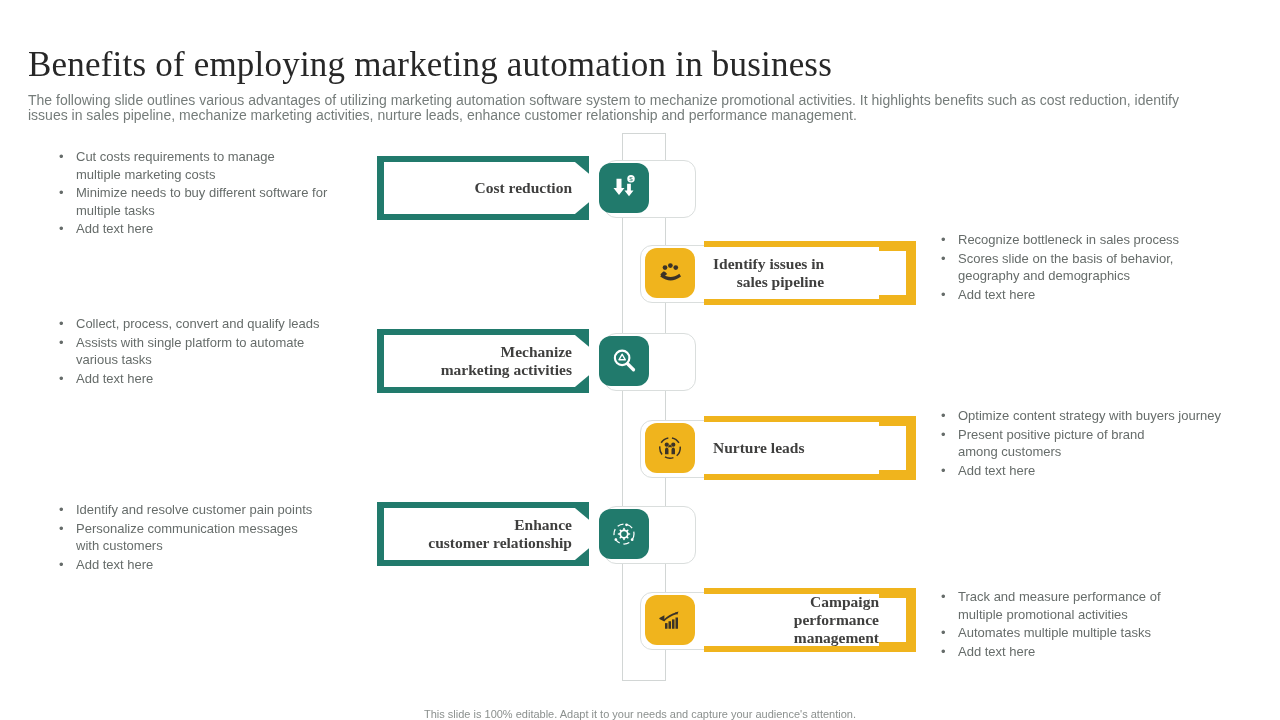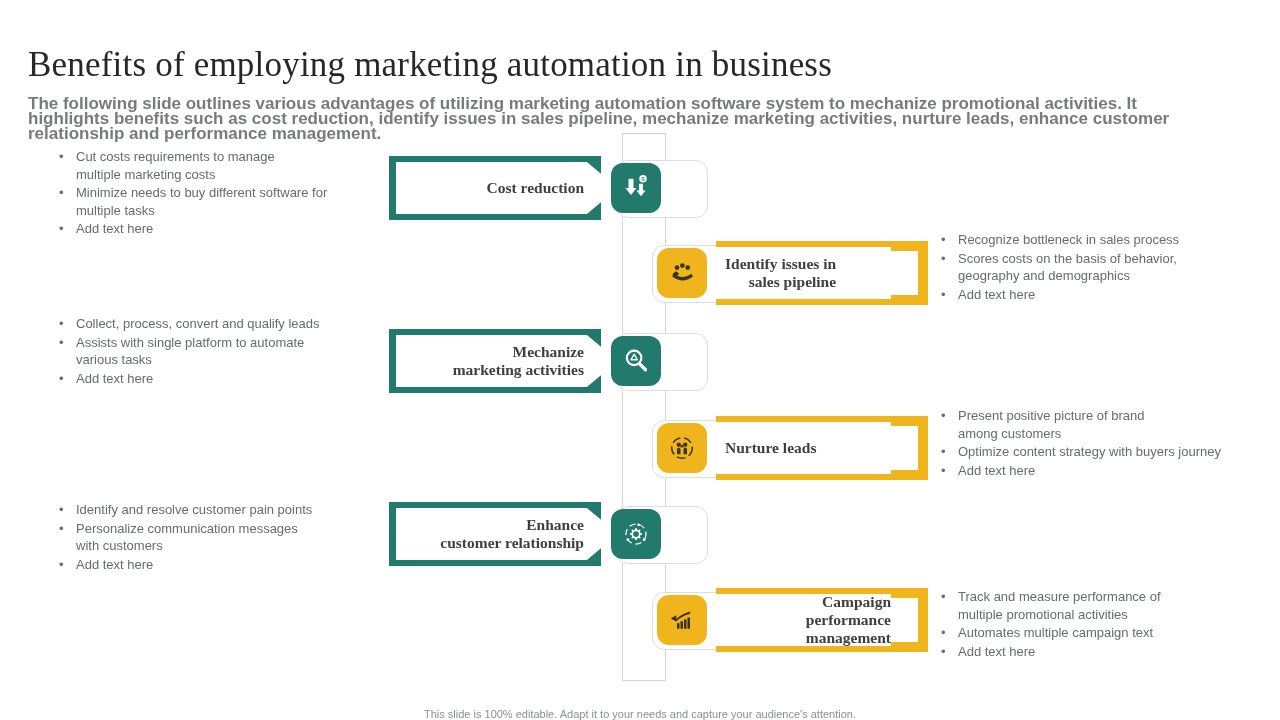--- a/index.html
+++ b/index.html
@@ -7,31 +7,31 @@
     width:1280px;height:720px;position:relative;background:#ffffff;
     font-family:"Liberation Sans",sans-serif;overflow:hidden;
   }
   .title{
     position:absolute;left:28px;top:22px;width:1000px;
     font-family:Liberation Serif, serif;font-size:35px;font-weight:400;
     color:#272727;letter-spacing:.2px;
   }
   .subtitle{
     position:absolute;left:28px;top:79px;width:1190px;
-    font-size:17px;line-height:15px;color:#757c7a;font-weight:bold;
+    font-size:14px;line-height:15px;color:#757c7a;
   }
   .footer{
     position:absolute;left:0;top:697px;width:1280px;text-align:center;
     font-size:11px;color:#8b908e;
   }
   .spine{
     position:absolute;left:622px;top:133px;width:42px;height:546px;
     border:1px solid #d2d6d5;background:#ffffff;z-index:0;
   }
-  .row{position:absolute;left:16px;width:1020px;height:70px;z-index:1;}
+  .row{position:absolute;left:4px;width:1020px;height:70px;z-index:1;}
   .tab{
     position:absolute;top:7px;height:56px;border:1px solid #dadedd;
     border-radius:12px;background:#ffffff;z-index:1;
   }
   .frame{
     position:absolute;top:3px;width:212px;height:64px;box-sizing:border-box;
     background:#ffffff;z-index:2;
   }
   .frame.teal{border:10px solid #217a6c;}
   .frame.yellow{border:10px solid #f0b41d;}
@@ -104,21 +104,21 @@
       <circle cx="8" cy="7.6" r="1.9" fill="#3b3327"></circle>
       <circle cx="12.3" cy="6" r="1.9" fill="#3b3327"></circle>
       <circle cx="16.6" cy="7.6" r="1.9" fill="#3b3327"></circle>
       <path d="M5.5 12.5c2.5 1.8 5 2.6 7 2.6s4.5-.8 7-2.6l1.3 2.3c-3 2.2-5.8 3.2-8.3 3.2s-5.3-1-8.3-3.2z" fill="#3b3327"></path>
       <path d="M4.2 13.2l2-2c.6-.6 1.6-.5 2.2.1l1.3 1.4-2.4 2z" fill="#3b3327"></path>
     </svg>
   </div>
 </div>
 <ul class="bullets right" style="top:225px">
   <li>Recognize bottleneck in sales process</li>
-  <li>Scores costs on the basis of behavior,
+  <li>Scores slide on the basis of behavior,
 geography and demographics</li>
   <li>Add text here</li>
 </ul>
 
 <div class="row" style="top:326px">
   <div class="tab" style="left:600px;width:90px"></div>
   <div class="frame teal" style="left:373px"></div>
   <div class="arrow right-point" style="left:380px">Mechanize
 marketing activities</div>
   <div class="icon-tile teal" style="left:595px">
@@ -145,23 +145,23 @@
       <circle cx="12" cy="12" r="8.2" fill="none" stroke="#3b3327" stroke-width="1.2" stroke-dasharray="7 3"></circle>
       <circle cx="9.4" cy="9.3" r="1.7" fill="#3b3327"></circle>
       <circle cx="14.6" cy="9.3" r="1.7" fill="#3b3327"></circle>
       <path d="M8 17v-3.4c0-1.3.6-2.1 1.4-2.1s1.4.8 1.4 2.1V17z" fill="#3b3327"></path>
       <path d="M13.2 17v-3.4c0-1.3.6-2.1 1.4-2.1s1.4.8 1.4 2.1V17z" fill="#3b3327"></path>
       <path d="M10.8 11.5l1.2-1.6 1.2 1.6" fill="none" stroke="#3b3327" stroke-width="1"></path>
     </svg>
   </div>
 </div>
 <ul class="bullets right" style="top:401px">
+  <li>Optimize content strategy with buyers journey</li>
   <li>Present positive picture of  brand
 among customers</li>
-  <li>Optimize content strategy with buyers journey</li>
   <li>Add text here</li>
 </ul>
 
 <div class="row" style="top:499px">
   <div class="tab" style="left:600px;width:90px"></div>
   <div class="frame teal" style="left:373px"></div>
   <div class="arrow right-point" style="left:380px">Enhance
 customer relationship</div>
   <div class="icon-tile teal" style="left:595px">
     <svg width="30" height="30" viewBox="0 0 24 24">
@@ -196,17 +196,17 @@
       <rect x="16.4" y="10" width="2" height="9" fill="#3b3327"></rect>
       <path d="M7 12.5C10 9.5 14 7.5 17.5 6.5" fill="none" stroke="#3b3327" stroke-width="1.3"></path>
       <path d="M18.8 5.2l-1 2.6-2-1.6z" fill="#3b3327"></path>
       <path d="M3.5 10.3l4-2.2v5l-4-2z" fill="#3b3327"></path>
     </svg>
   </div>
 </div>
 <ul class="bullets right" style="top:582px">
   <li>Track and measure performance of
 multiple promotional activities</li>
-  <li>Automates multiple campaign text</li>
+  <li>Automates multiple multiple tasks</li>
   <li>Add text here</li>
 </ul>
 
 <p class="footer">This slide is 100% editable. Adapt it to your needs and capture your audience's attention.</p>
 
 </body></html>

